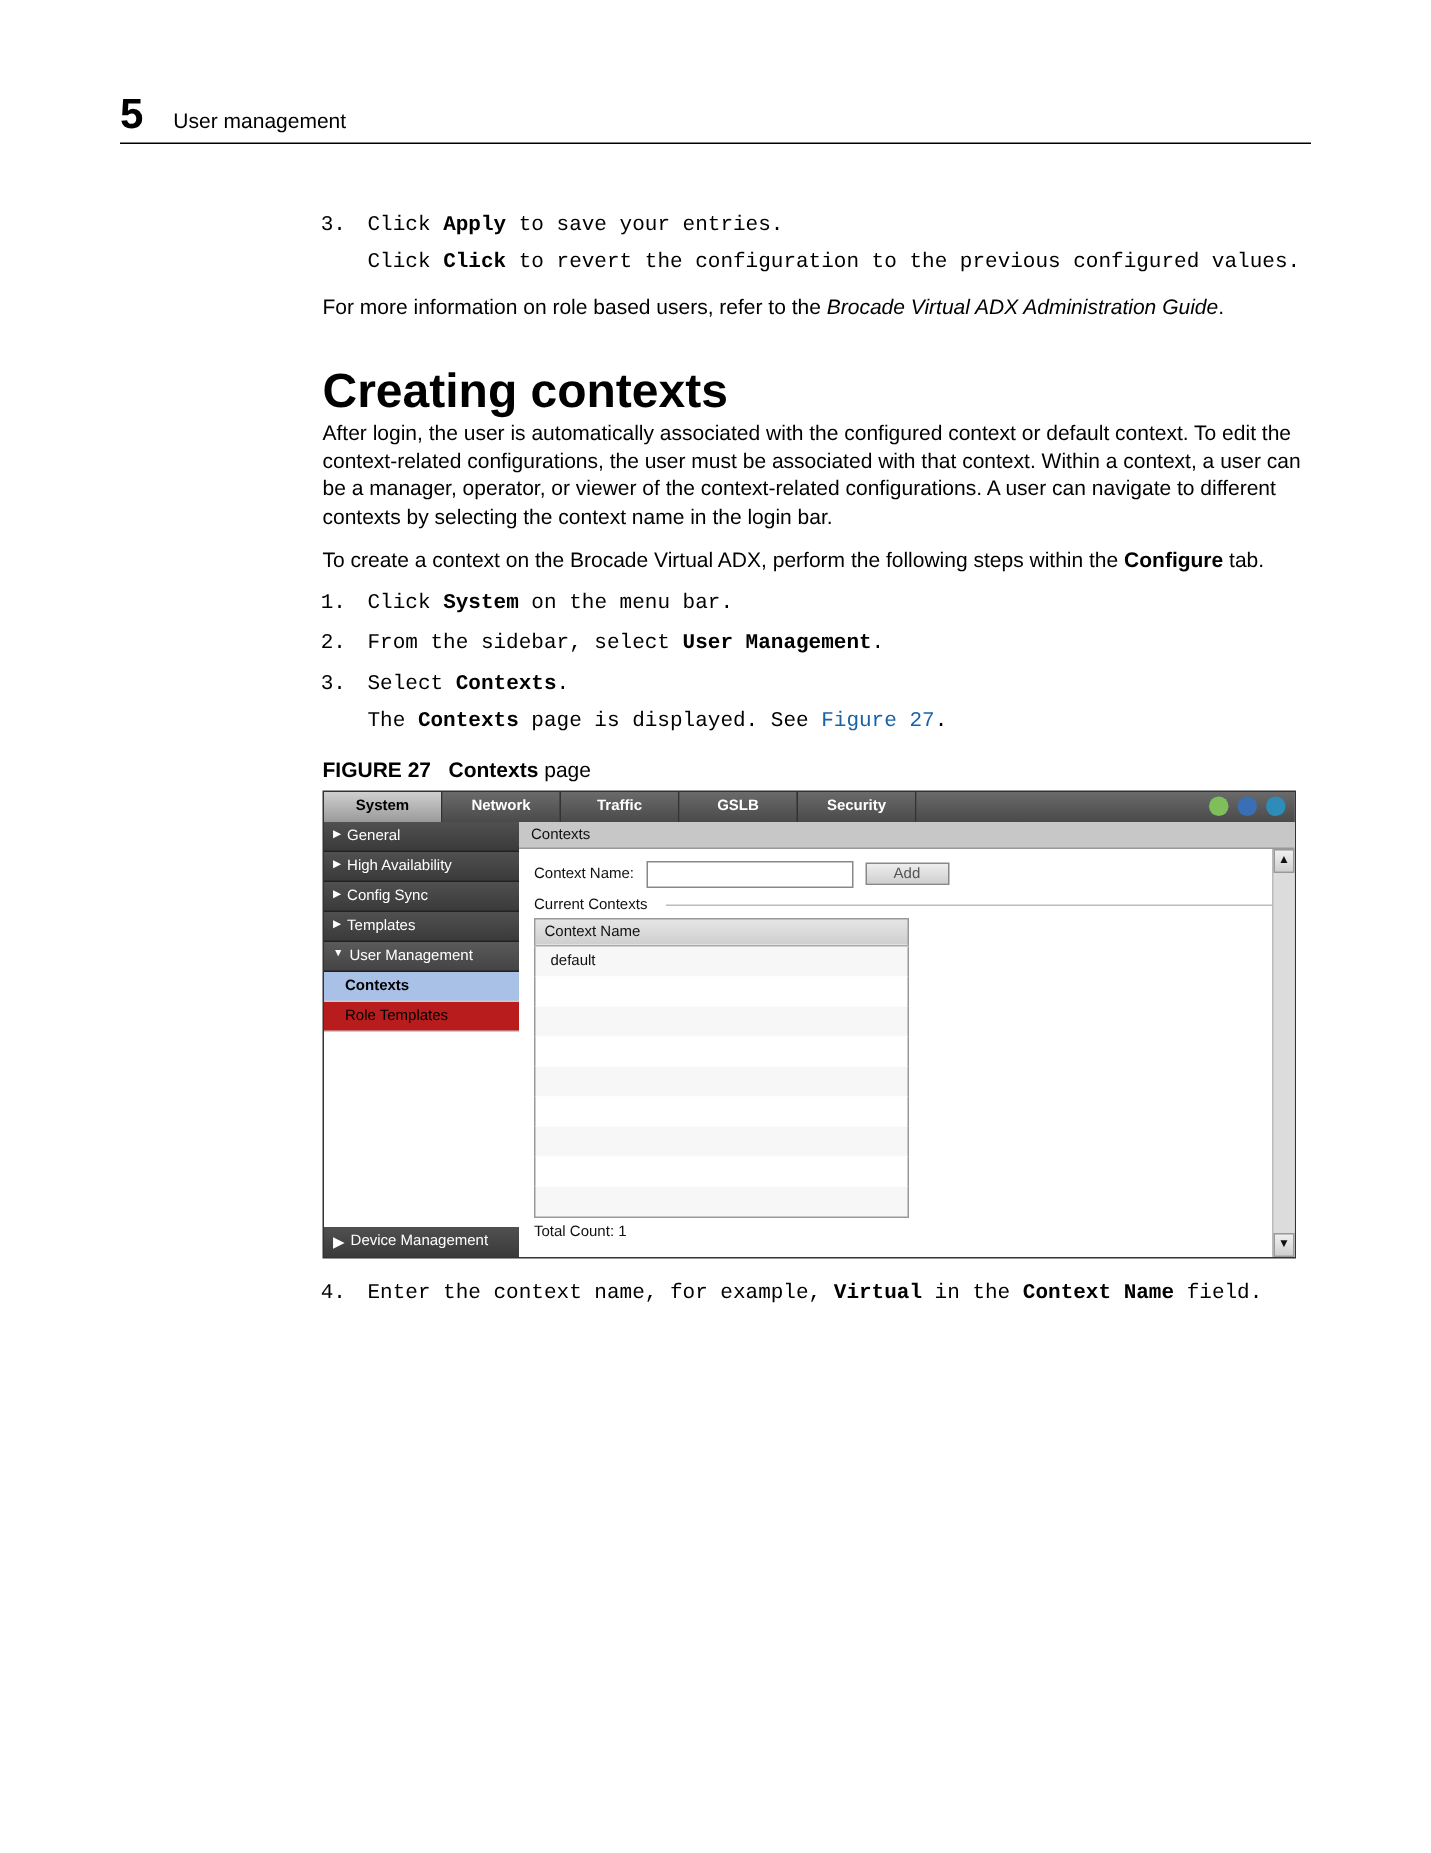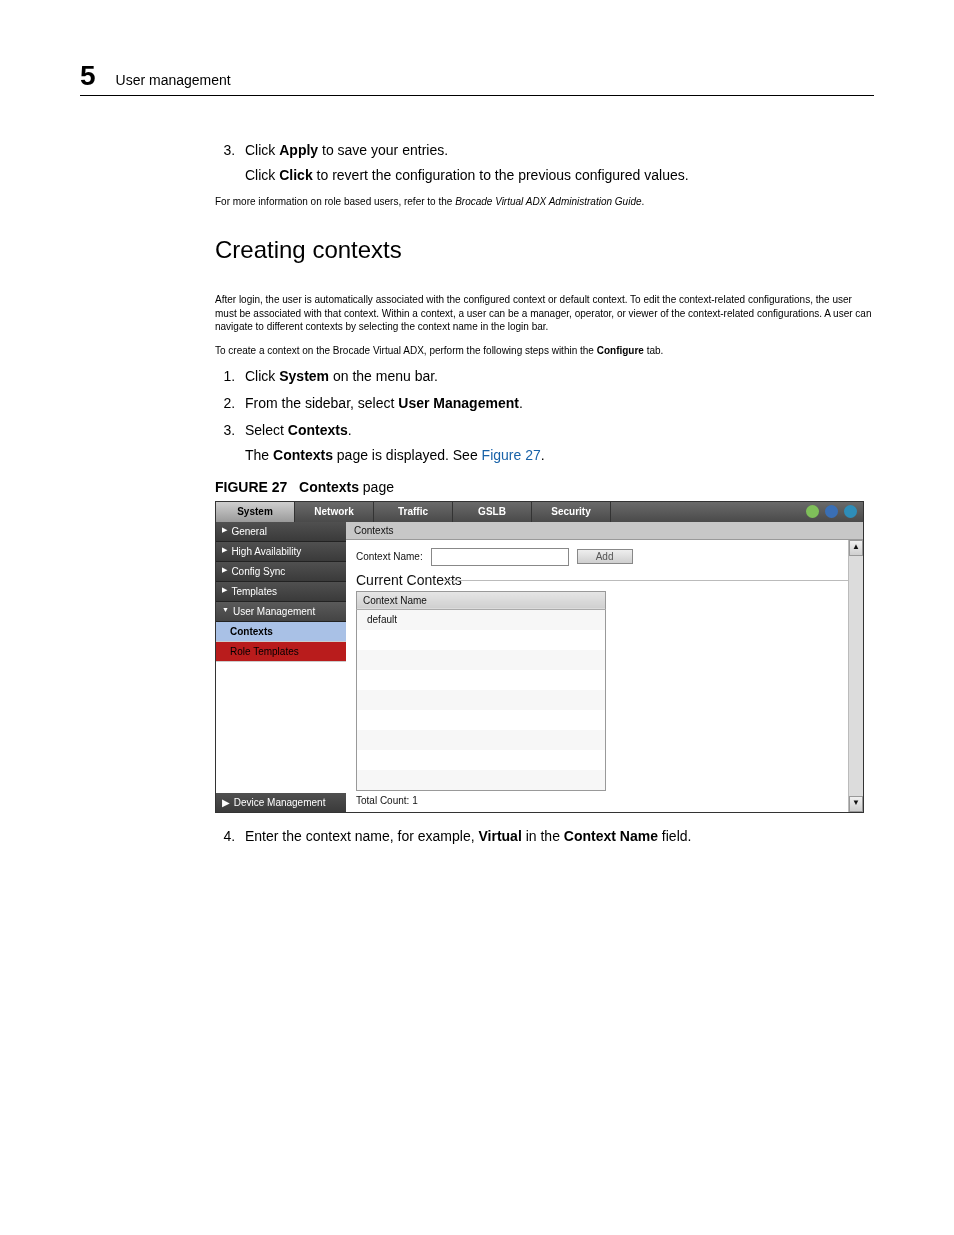--- a/index.html
+++ b/index.html
@@ -27,41 +27,42 @@
     font-size: 28px;
     font-weight: bold;
   }
   .header-title {
     font-size: 14px;
   }
   .body-col {
     margin-left: 135px;
   }
   .body-p {
-    font-size: 10px;
+    font-size: 14px;
     line-height: 1.35;
     margin: 0 0 10px 0;
   }
   ol.steps {
     list-style: decimal;
     font-size: 14px;
     line-height: 1.35;
     padding-left: 24px;
     margin: 0 0 10px 0;
+    font-family: Liberation Mono, monospace;
   }
   ol.steps li { margin-bottom: 8px; padding-left: 6px; }
   .sub-p {
     font-size: 14px;
     line-height: 1.35;
     margin: 6px 0 0 0;
   }
   .h2 {
-    font-size: 24px;
-    font-weight: 400;
-    margin: 28px 0 29px 0;
+    font-size: 32px;
+    font-weight: 700;
+    margin: 28px 0 0 0;
   }
   .fig-caption {
     font-size: 14px;
     margin: 14px 0 6px 0;
   }
   .fig-caption .label { font-weight: bold; }
   .bold { font-weight: bold; }
   .italic { font-style: italic; }
   .link { color: #1862a8; }
 
@@ -162,21 +163,21 @@
     width: 132px;
     font-size: 10px;
   }
   .add-btn {
     background: linear-gradient(#eee,#cfcfcf);
     border: 1px solid #888;
     font-size: 10px;
     padding: 1px 18px;
     color: #555;
   }
-  .fieldset-label { font-size: 14px; margin: 2px 0 3px 0; position: relative; }
+  .fieldset-label { font-size: 10px; margin: 2px 0 3px 0; position: relative; }
   .fieldset-label::after {
     content: "";
     position: absolute;
     left: 88px;
     right: 0;
     top: 50%;
     border-top: 1px solid #bbb;
   }
   .ctx-table {
     width: 250px;

